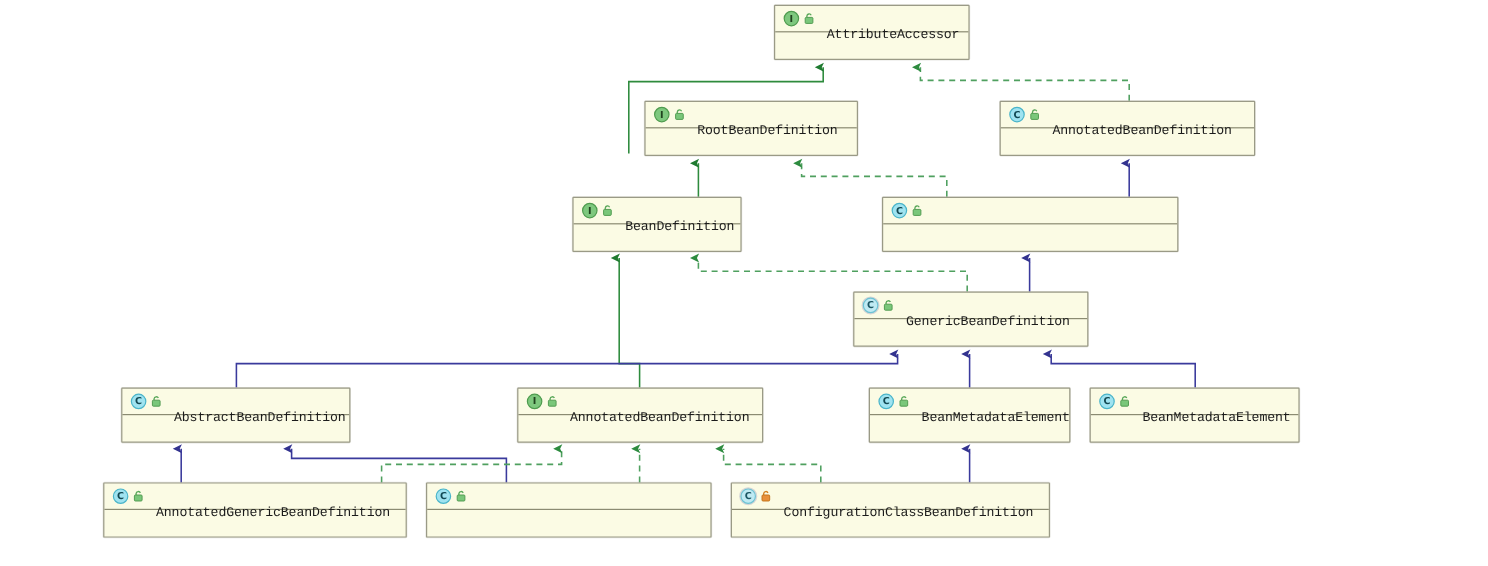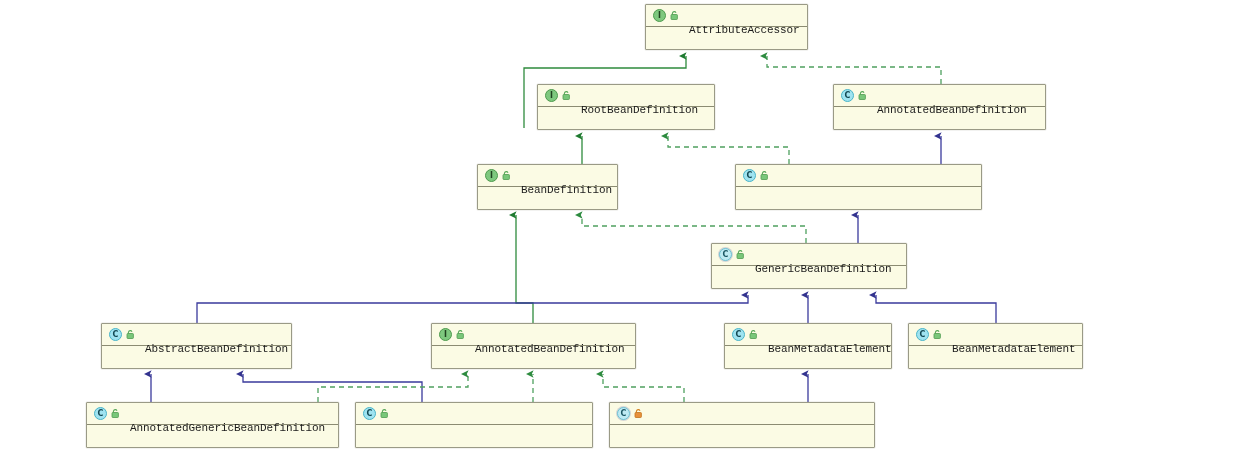--- a/index.html
+++ b/index.html
@@ -312,17 +312,18 @@
 
   <div class="node" style="left:609px; top:402px; width:266px;">
     <div class="node-header">
       <span class="ico-type ico-class ico-class-inner">C</span>
       <span class="ico-vis">
         <svg width="11" height="11" viewBox="0 0 11 11">
             <path d="M3.4 4.6 V3.3 a1.9 1.9 0 0 1 3.6 -0.6" fill="none" stroke="#d4801f" stroke-width="1.1"></path>
             <rect x="2" y="4.5" width="6.4" height="5" rx="0.8" fill="#e8903a" stroke="#c2741c" stroke-width="0.8"></rect>
           </svg>
       </span>
+      <span class="node-title">ConfigurationClassBeanDefinition</span>
     </div>
     <div class="node-body"></div>
   </div>
 
 </div>
 
 </body></html>

